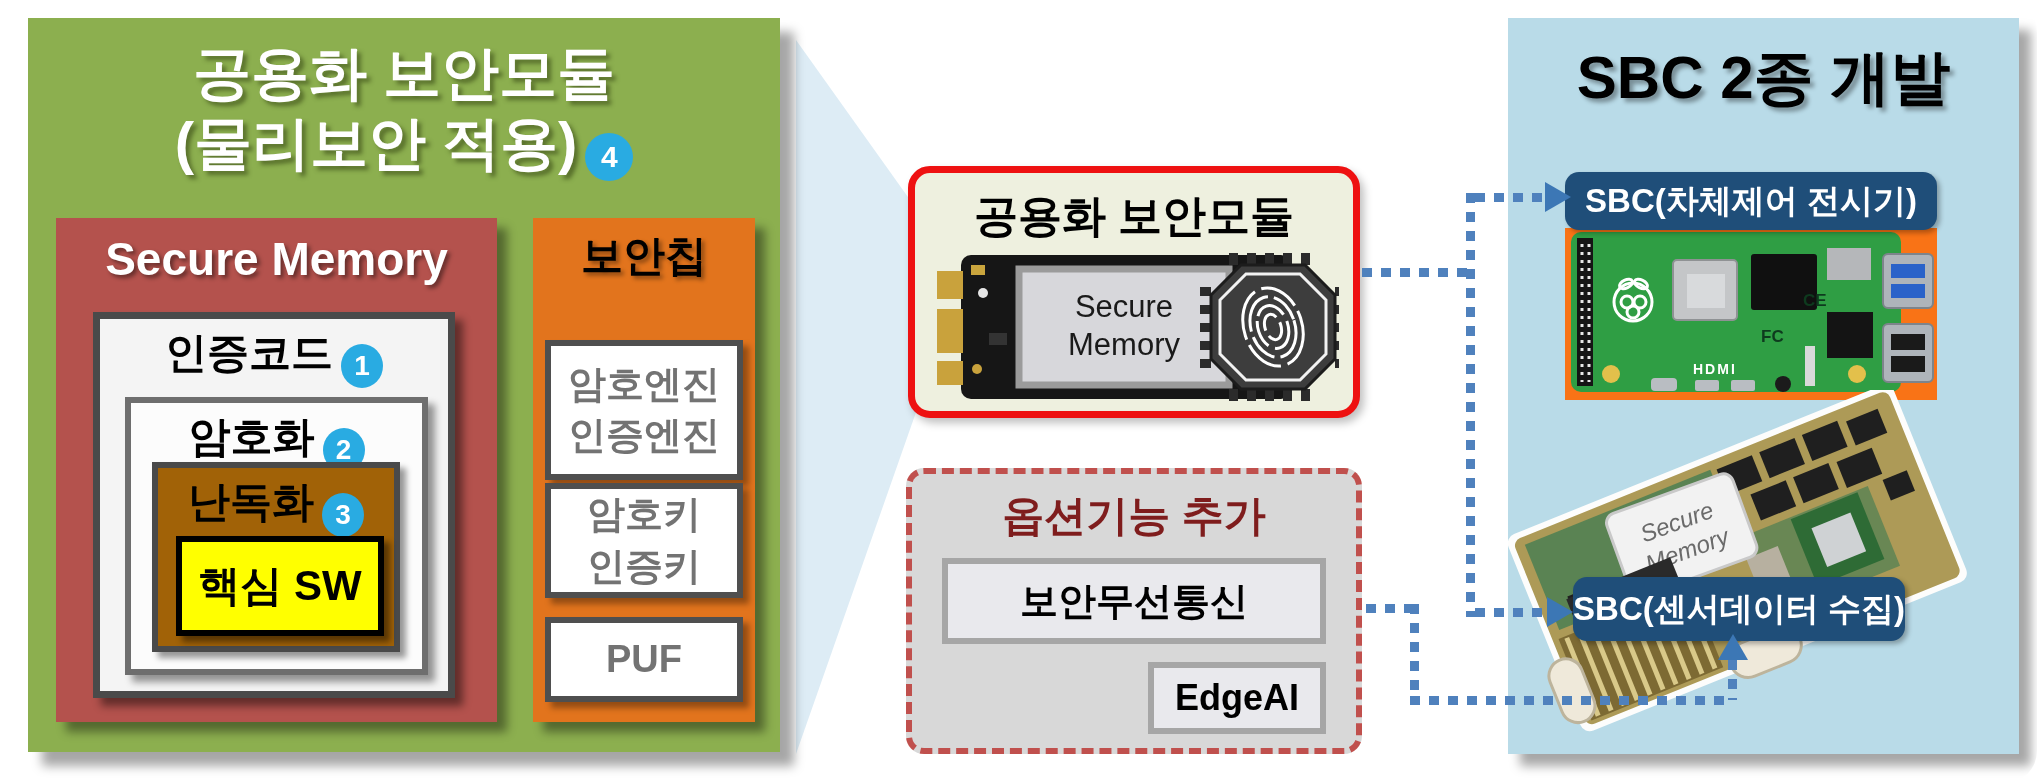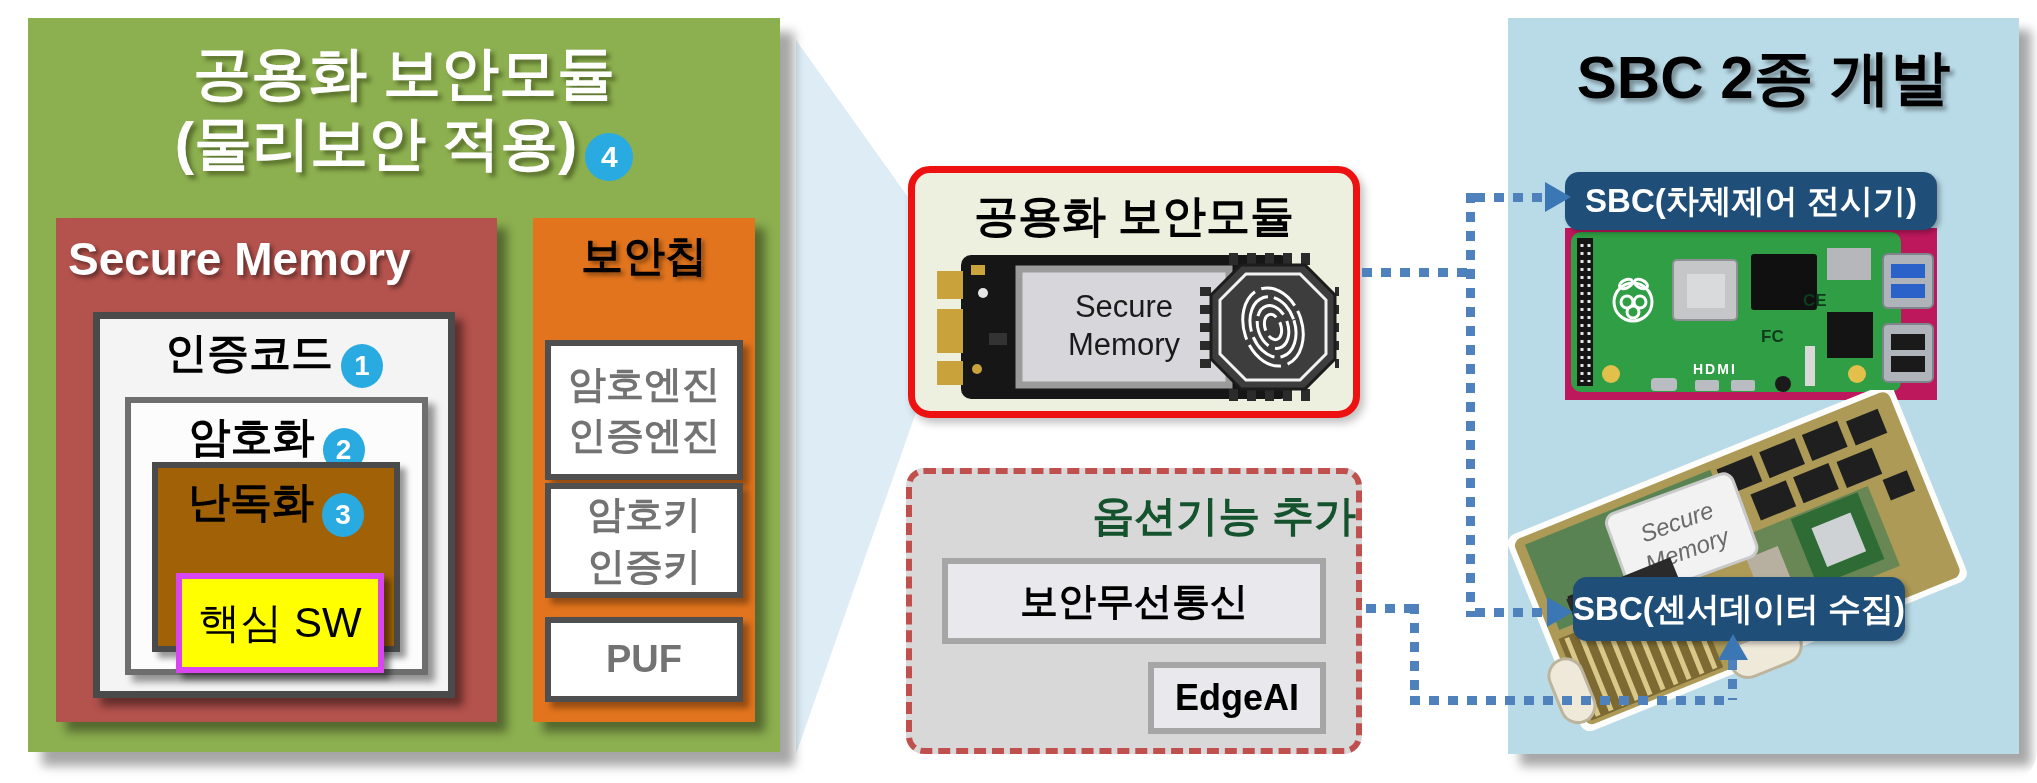--- a/index.html
+++ b/index.html
@@ -19,34 +19,34 @@
   .lp-title{position:absolute;top:20px;left:0;width:100%;text-align:center;color:#fff;
     font-size:58px;font-weight:bold;line-height:1.2;text-shadow:4px 4px 4px rgba(45,60,15,.55);}
   .badge{display:inline-flex;align-items:center;justify-content:center;background:var(--badge-blue);
     color:#fff;border-radius:50%;font-weight:bold;margin-left:8px;vertical-align:-4px;
     text-shadow:none;}
   .badge-lg{width:48px;height:48px;font-size:30px;}
   .badge-sm{width:42px;height:44px;font-size:28px;vertical-align:-8px;}
 
   .red-box{left:28px;top:200px;width:441px;height:504px;background:var(--red-box);
     box-shadow:10px 10px 9px rgba(0,0,0,.4);}
-  .sm-title{position:absolute;top:14px;left:12px;width:100%;text-align:left;color:#fff;
+  .sm-title{position:absolute;top:14px;left:0;width:100%;text-align:center;color:#fff;
     font-size:46px;font-weight:bold;text-shadow:3px 3px 4px rgba(0,0,0,.45);}
 
   .auth-box{left:37px;top:94px;width:348px;height:372px;background:#f4f4f4;
     border:7px solid #4a4a4a;box-shadow:8px 8px 8px rgba(0,0,0,.45);}
   .nest-label{position:absolute;top:6px;left:0;width:100%;text-align:center;color:#000;
     font-size:42px;font-weight:bold;white-space:nowrap;}
   .enc-box{left:25px;top:78px;width:291px;height:266px;background:#fcfcfc;
     border:6px solid #6e6e6e;box-shadow:7px 7px 7px rgba(0,0,0,.4);}
   .obf-box{left:21px;top:59px;width:236px;height:178px;background:#a16207;
     border:6px solid #4a4a4a;box-shadow:6px 6px 6px rgba(0,0,0,.4);}
   .core-sw{left:18px;top:68px;width:196px;height:88px;background:var(--core-sw-bg);
-    border:6px solid #d946ef;box-shadow:6px 6px 6px rgba(0,0,0,.45);
-    display:flex;align-items:center;justify-content:center;font-size:42px;font-weight:normal;color:#000;margin-top:37px;}
+    border:6px solid #000000;box-shadow:6px 6px 6px rgba(0,0,0,.45);
+    display:flex;align-items:center;justify-content:center;font-size:42px;font-weight:bold;color:#000;}
 
   .orange-box{left:505px;top:200px;width:222px;height:504px;background:var(--orange-box);
     box-shadow:10px 10px 9px rgba(0,0,0,.4);}
   .oc-title{position:absolute;top:12px;left:0;width:100%;text-align:center;color:#000000;
     font-size:42px;font-weight:bold;line-height:1.22;text-shadow:3px 3px 4px rgba(0,0,0,.4);}
   .owhite{position:absolute;left:12px;width:186px;background:#fff;border:6px solid #4f4f4f;
     box-shadow:6px 6px 6px rgba(0,0,0,.35);display:flex;flex-direction:column;align-items:center;
     justify-content:center;font-size:38px;font-weight:bold;color:#737373;line-height:1.35;}
   .ow1{top:122px;height:128px;}
   .ow2{top:265px;height:103px;}
@@ -56,34 +56,34 @@
   .chevron{left:796px;top:40px;width:168px;height:714px;background:var(--chevron);
     clip-path:polygon(0 0,100% 33%,0 100%);}
   .module-box{left:908px;top:166px;width:438px;height:238px;background:#eef0df;
     border:7px solid var(--module-border);border-radius:22px;box-shadow:4px 5px 8px rgba(0,0,0,.25);}
   .mb-title{position:absolute;top:14px;left:0;width:100%;text-align:center;
     font-size:44px;font-weight:bold;color:#000;}
   .module-svg{position:absolute;left:16px;top:76px;width:408px;height:156px;}
 
   .options-box{left:906px;top:468px;width:444px;height:274px;background:#d8d8d8;
     border:6px dashed var(--dashed-border);border-radius:18px;}
-  .ob-title{position:absolute;top:14px;left:0;width:100%;text-align:right;
-    font-size:42px;font-weight:bold;color:#14532d;}
+  .ob-title{position:absolute;top:14px;left:0;width:100%;text-align:center;
+    font-size:42px;font-weight:bold;color:#7f1d1d;}
   .opt-item{position:absolute;background:#e9e9ed;border:6px solid #a6a6a6;display:flex;
     align-items:center;justify-content:center;font-weight:bold;color:#000;}
   .opt-wide{left:30px;top:84px;width:372px;height:74px;font-size:38px;}
   .opt-gps{left:30px;top:188px;width:166px;height:60px;font-size:36px;}
   .opt-edge{left:236px;top:188px;width:166px;height:60px;font-size:36px;}
 
   
   .sbc-panel{left:1508px;top:18px;width:511px;height:736px;background:var(--sbc-panel-bg);
     box-shadow:12px 12px 10px rgba(0,0,0,.35);}
   .sbc-title{position:absolute;top:20px;left:0;width:100%;text-align:center;color:#000;
     font-size:60px;font-weight:bold;text-shadow:4px 4px 4px rgba(0,0,0,.35);}
-  .photo1{position:absolute;left:57px;top:210px;width:372px;height:172px;background:#be185d;}
+  .photo1{position:absolute;left:57px;top:210px;width:372px;height:172px;background:#f97316;}
   .navy-label{position:absolute;background:var(--navy-label);border-radius:14px;color:#fff;
     font-weight:bold;display:flex;align-items:center;justify-content:center;white-space:nowrap;
     box-shadow:3px 3px 5px rgba(0,0,0,.3);z-index:20;}
   .label1{left:57px;top:154px;width:372px;height:58px;font-size:33px;}
   .label2{left:65px;top:559px;width:332px;height:64px;font-size:33px;}
   .board2-svg{position:absolute;left:-4px;top:372px;width:470px;height:350px;}
 
   
   .dots-h{position:absolute;height:9px;z-index:60;
     background:repeating-linear-gradient(90deg,var(--arrow-dotted) 0 10px,transparent 10px 19px);}

